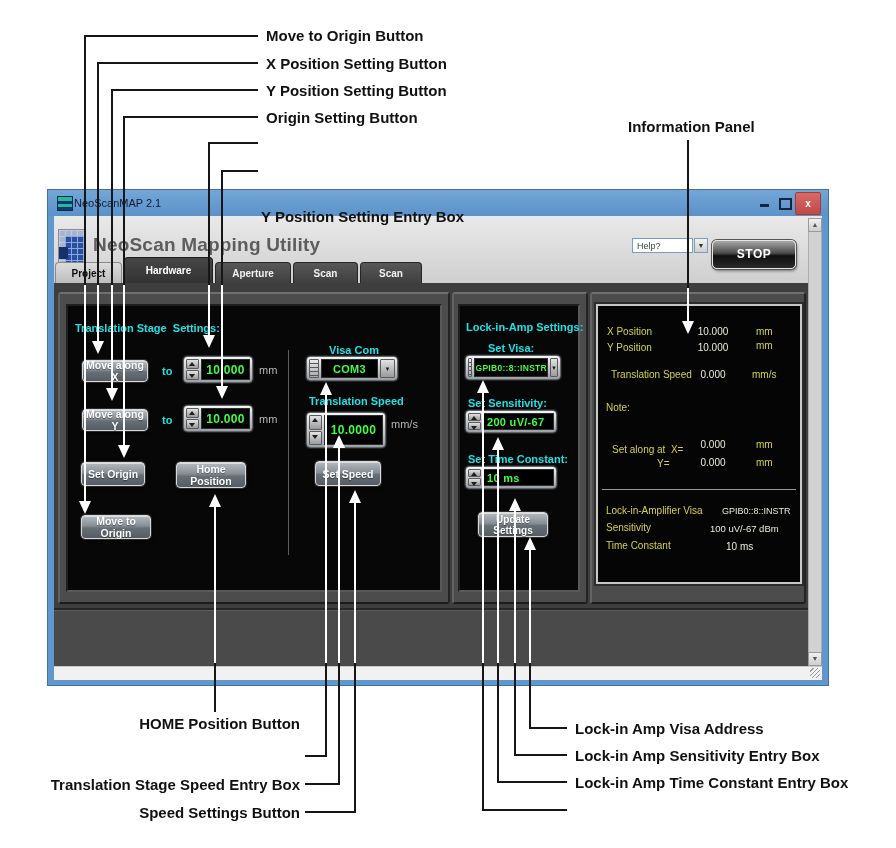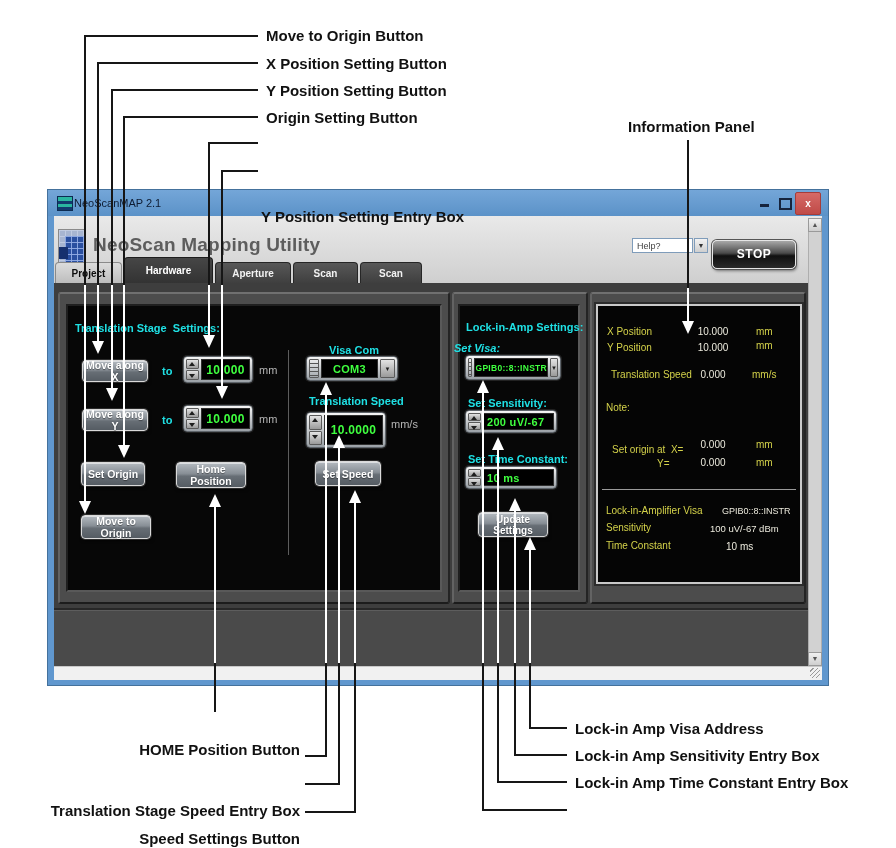--- a/index.html
+++ b/index.html
@@ -1,19 +1,19 @@
 <!DOCTYPE html>
 <html><head>
 <meta charset="utf-8">
 <style>
   html,body{margin:0;padding:0;background:#fff;}
   #canvas{position:relative;width:896px;height:848px;background:#fff;font-family:"Liberation Sans",sans-serif;overflow:hidden;}
   
   .call{position:absolute;font-weight:bold;font-size:15px;color:#111;white-space:nowrap;line-height:18px;}
-  .call.ra{width:300px;left:0;text-align:right;margin-top:26px;}
+  .call.ra{width:300px;left:0;text-align:right;}
   .lb{position:absolute;background:#161616;}
   .lw{position:absolute;background:#ffffff;}
   .adn{position:absolute;width:0;height:0;border-left:6px solid transparent;border-right:6px solid transparent;border-top:13px solid #fff;}
   .aup{position:absolute;width:0;height:0;border-left:6px solid transparent;border-right:6px solid transparent;border-bottom:13px solid #fff;}
   
   .win{position:absolute;left:48px;top:190px;width:780px;height:495px;background:#6097ce;box-shadow:0 0 0 1px #44719c;}
   .titlebar{position:absolute;left:0;top:0;width:100%;height:26px;background:linear-gradient(#74a6d8,#5b92c8);}
   .title-txt{position:absolute;left:26px;top:7px;font-size:11px;color:#0e1c33;}
   .app-ico{position:absolute;left:9px;top:6px;width:14px;height:13px;background:linear-gradient(#2ab5a0 0 4px,#123a6e 4px 7px,#2ab5a0 7px 10px,#123a6e 10px 13px);border:1px solid #0c2b52;}
   .btn-min{position:absolute;left:712px;top:14px;width:9px;height:3px;background:#16243d;}
@@ -142,21 +142,21 @@
         <div class="sbtn up"></div>
         <div class="sbtn dn"></div>
       </div>
     <div class="disp">10.0000</div>
   </div>
   <div class="gray-unit" style="left:391px;top:418px;">mm/s</div>
 
   <div class="lv-btn" style="left:315px;top:461px;width:66px;height:25px;">Set Speed</div>
 
   <div class="cyan" style="left:466px;top:321px;">Lock-in-Amp Settings:</div>
-  <div class="cyan" style="left:454px;top:342px;font-style:italic;">Set Visa:</div>
+  <div class="cyan" style="left:488px;top:342px;">Set Visa:</div>
   <div class="entry" style="left:465px;top:355px;width:96px;height:25px;">
     <div class="iostrip"></div>
     <div class="disp" style="font-size:8.5px;">GPIB0::8::INSTR</div>
     <div class="ddbtn">▼</div>
   </div>
 
   <div class="cyan" style="left:468px;top:397px;">Set Sensitivity:</div>
   <div class="entry" style="left:465px;top:410px;width:92px;height:23px;">
     <div class="spin">
         <div class="sbtn up"></div>
@@ -183,21 +183,21 @@
   <div class="iy" style="left:607px;top:342px;">Y Position</div>
   <div class="iv" style="left:690px;top:342px;width:46px;">10.000</div>
   <div class="iy" style="left:756px;top:340px;">mm</div>
 
   <div class="iy" style="left:611px;top:369px;">Translation Speed</div>
   <div class="iv" style="left:690px;top:369px;width:46px;">0.000</div>
   <div class="iy" style="left:752px;top:369px;">mm/s</div>
 
   <div class="iy" style="left:606px;top:402px;">Note:</div>
 
-  <div class="iy" style="left:612px;top:444px;">Set origin at  X=</div>
+  <div class="iy" style="left:612px;top:444px;">Set along at  X=</div>
   <div class="iv" style="left:690px;top:439px;width:46px;">0.000</div>
   <div class="iy" style="left:756px;top:439px;">mm</div>
 
   <div class="iy" style="left:657px;top:458px;">Y=</div>
   <div class="iv" style="left:690px;top:457px;width:46px;">0.000</div>
   <div class="iy" style="left:756px;top:457px;">mm</div>
 
   <div class="divline" style="left:602px;top:489px;width:194px;height:1px;background:#9a9a9a;"></div>
 
   <div class="iy" style="left:606px;top:505px;">Lock-in-Amplifier Visa</div>

